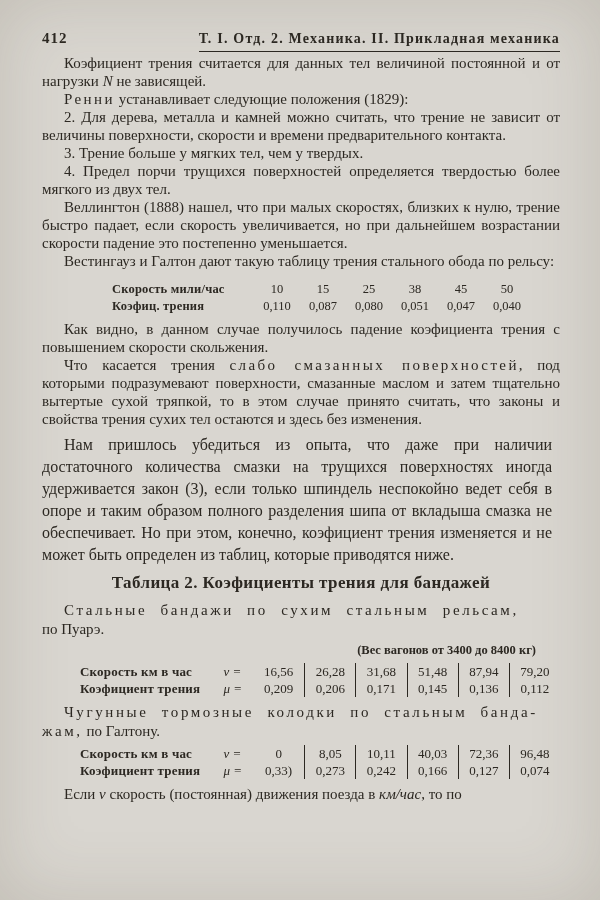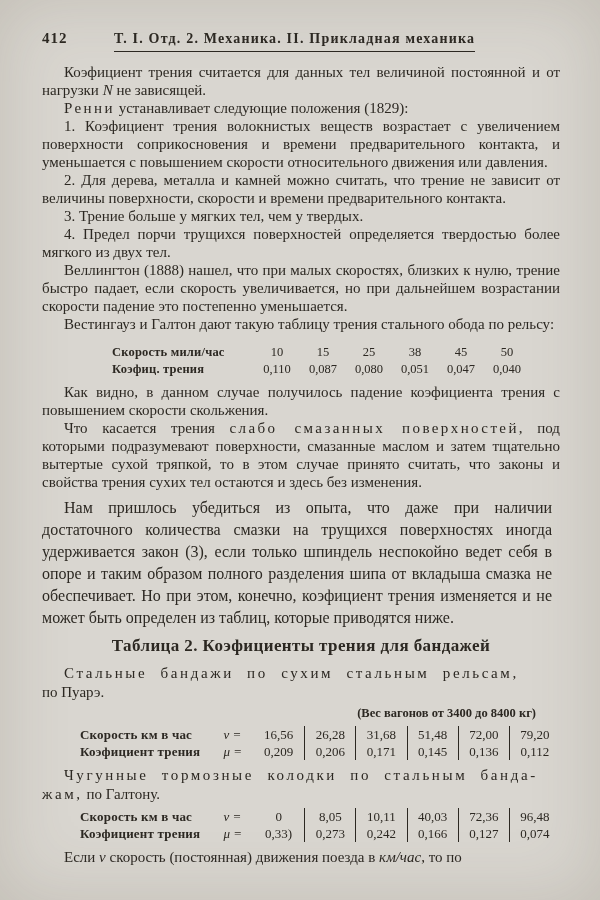--- a/index.html
+++ b/index.html
@@ -16,21 +16,22 @@
     padding: 30px 40px 0 42px;
     overflow: hidden;
     position: relative;
     box-shadow: inset 0 0 70px rgba(95, 84, 62, 0.18);
   }
   .page-header {
     display: flex;
     align-items: baseline;
     font-weight: bold;
     font-size: 14px;
-    margin-bottom: 11px;
+    margin-bottom: 2px;
+    justify-content: space-between;
   }
   .page-number { width: 72px; font-size: 15px; letter-spacing: 1px; }
   .running-title {
     border-bottom: 1.5px solid var(--ink, #2c2822);
     padding-bottom: 4px;
     letter-spacing: 1.2px;
     white-space: nowrap;
   }
   .page-body {
     font-size: 15px;
@@ -93,21 +94,20 @@
     <span class="page-number">412</span>
     <span class="running-title">Т. I. Отд. 2. Механика. II. Прикладная механика</span>
   </header>
 
   <main class="page-body">
 
     <p class="para"><span>Коэфициент трения считается для данных тел величиной постоянной и от нагрузки </span><span class="it">N</span><span> не зависящей.</span></p>
 
     <p class="para"><span class="sp">Ренни</span><span> устанавливает следующие положения (1829):</span></p>
 
-    <p class="para">1. Коэфициент трения волокнистых веществ возрастает с увеличением поверхности соприкосновения и времени предварительного контакта, и уменьшается с повышением скорости относительного движения или давления.</p>
     <p class="para">2. Для дерева, металла и камней можно считать, что трение не зависит от величины поверхности, скорости и времени предварительного контакта.</p>
     <p class="para">3. Трение больше у мягких тел, чем у твердых.</p>
     <p class="para">4. Предел порчи трущихся поверхностей определяется твердостью более мягкого из двух тел.</p>
 
     <p class="para">Веллингтон (1888) нашел, что при малых скоростях, близких к нулю, трение быстро падает, если скорость увеличивается, но при дальнейшем возрастании скорости падение это постепенно уменьшается.</p>
     <p class="para">Вестингауз и Галтон дают такую таблицу трения стального обода по рельсу:</p>
 
     <div class="table-rail">
       <div class="tr-row">
         <span class="tr-label">Скорость мили/час</span>
@@ -142,21 +142,21 @@
     <p class="weight-note">(Вес вагонов от 3400 до 8400 кг)</p>
 
     <div class="table-vals">
       <div class="tv-row">
         <span class="tv-label">Скорость км в час</span>
         <span class="tv-eq">v =</span>
         <span class="tv-cell">16,56</span>
         <span class="tv-cell">26,28</span>
         <span class="tv-cell">31,68</span>
         <span class="tv-cell">51,48</span>
-        <span class="tv-cell">72,00</span>
+        <span class="tv-cell">87,94</span>
         <span class="tv-cell">79,20</span>
       </div>
       <div class="tv-row">
         <span class="tv-label">Коэфициент трения</span>
         <span class="tv-eq">μ =</span>
         <span class="tv-cell">0,209</span>
         <span class="tv-cell">0,206</span>
         <span class="tv-cell">0,171</span>
         <span class="tv-cell">0,145</span>
         <span class="tv-cell">0,136</span>

